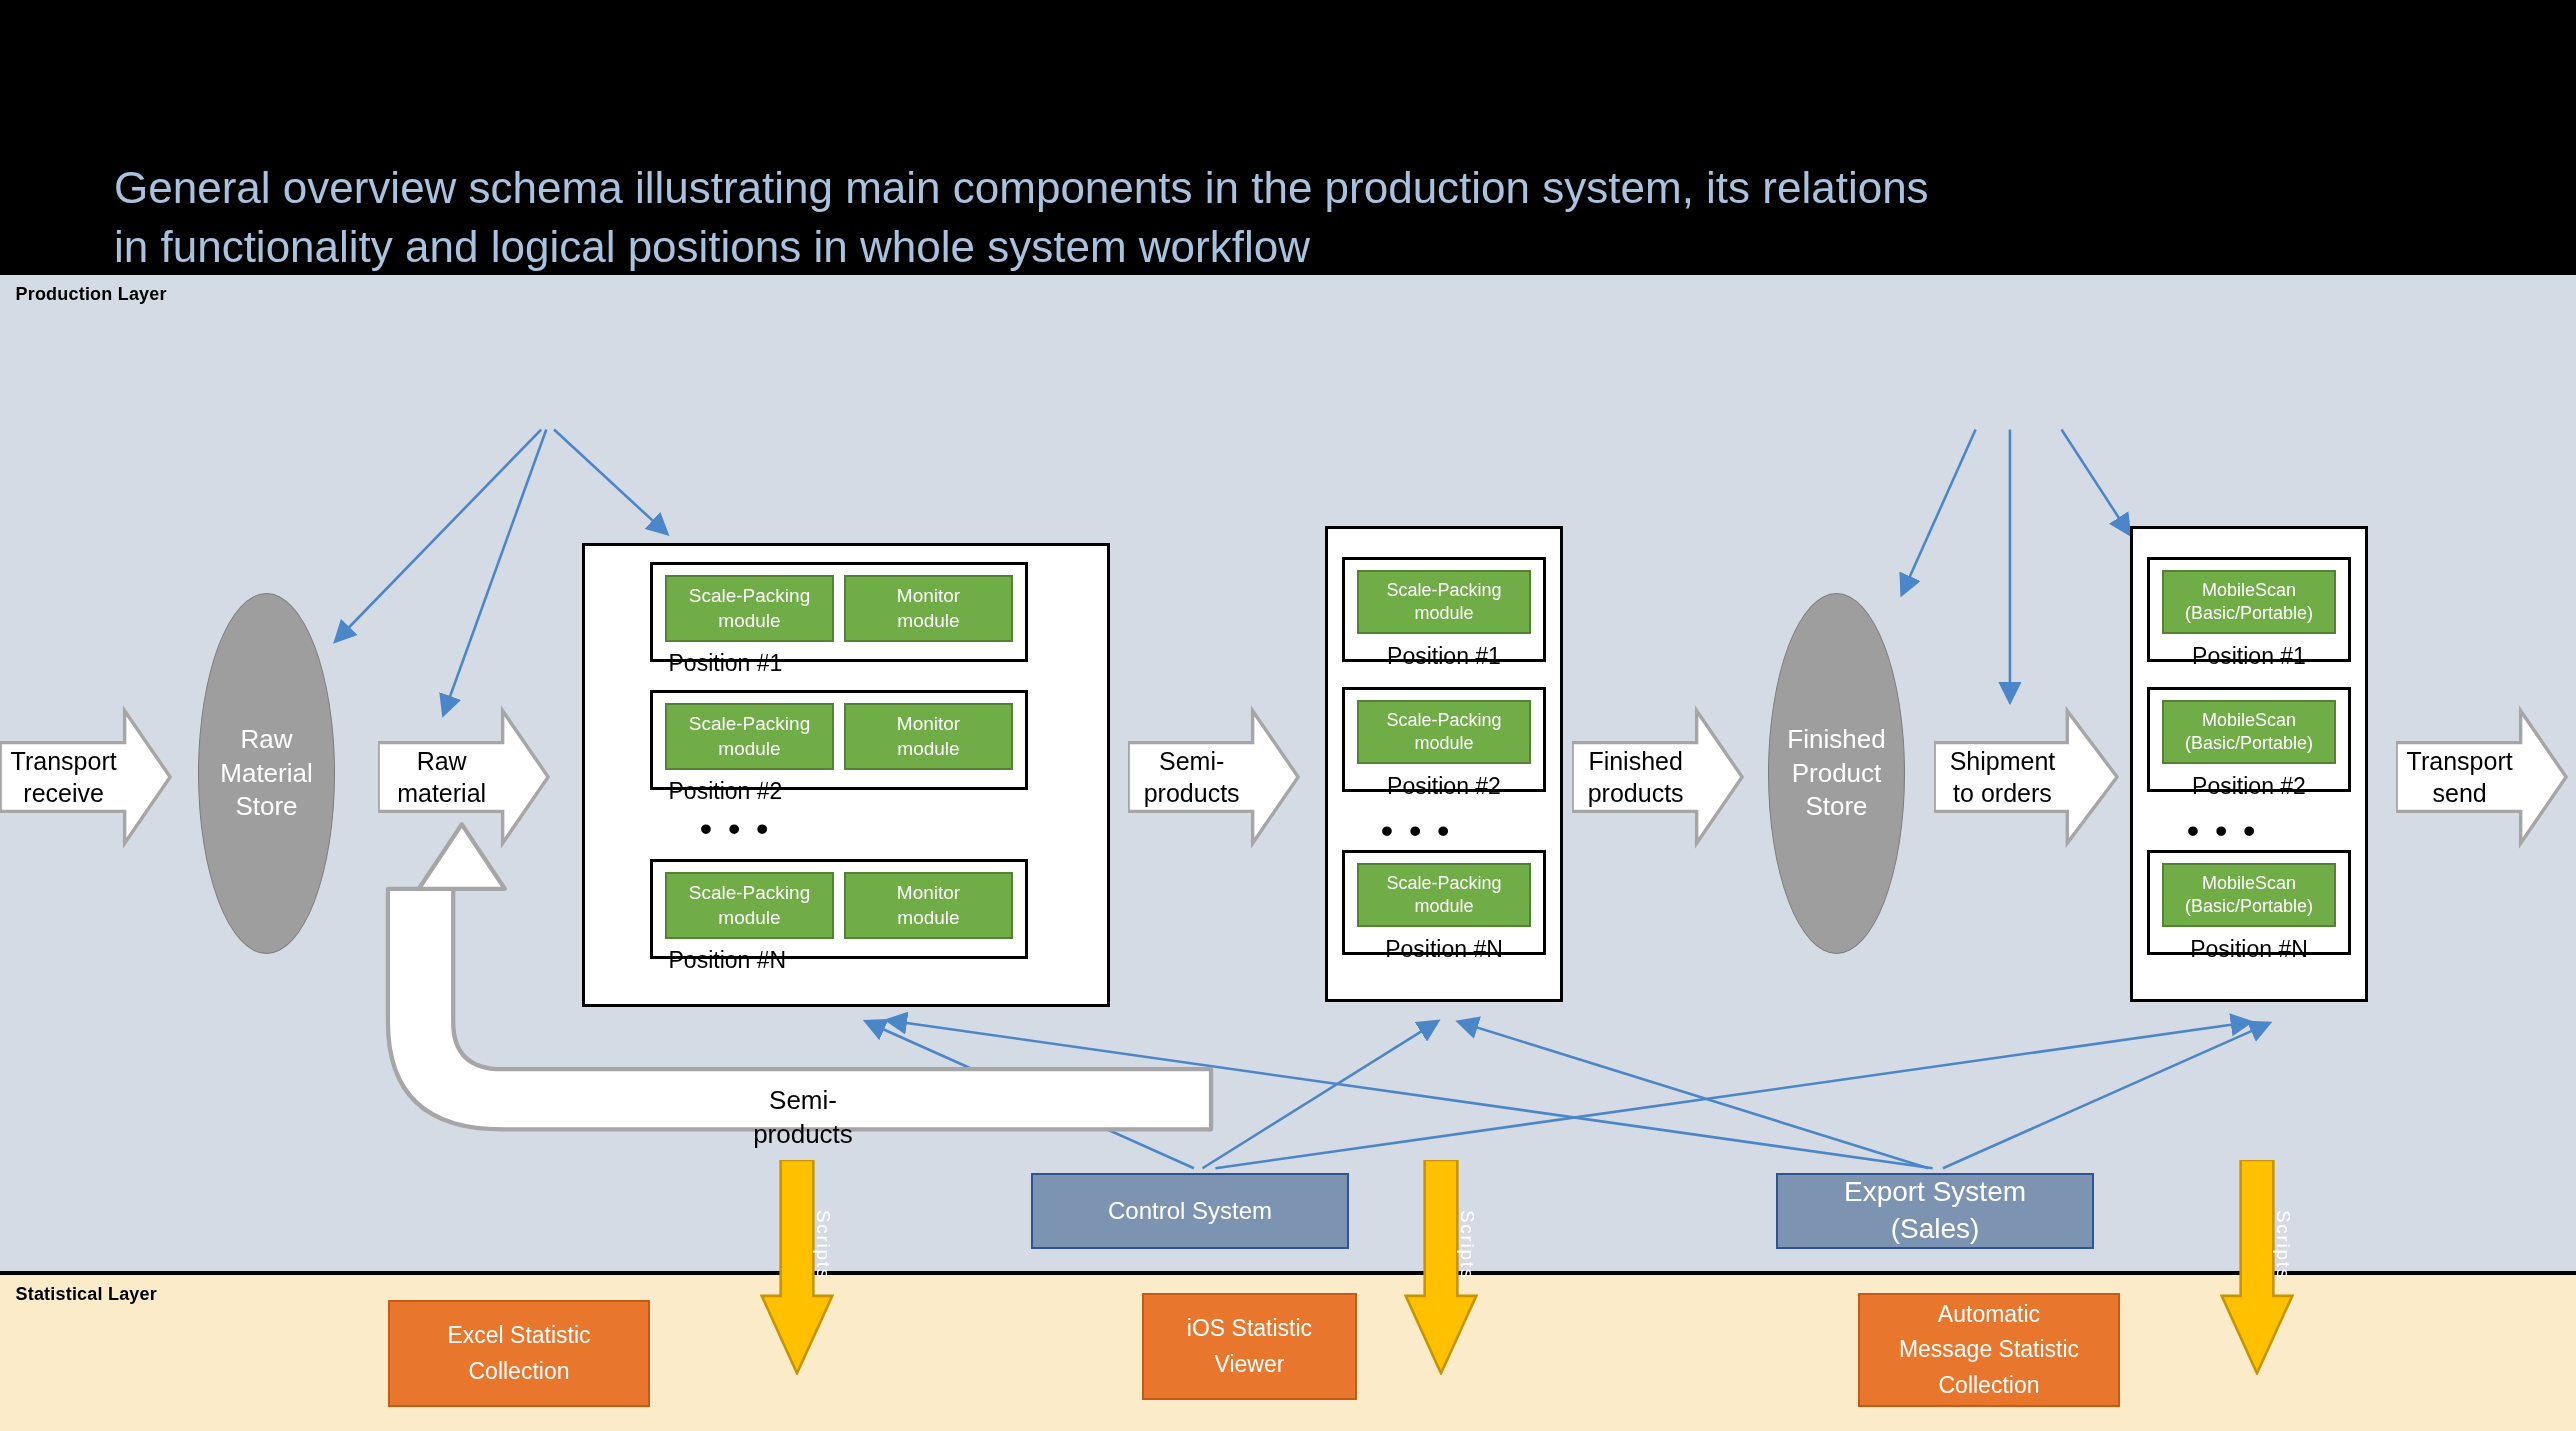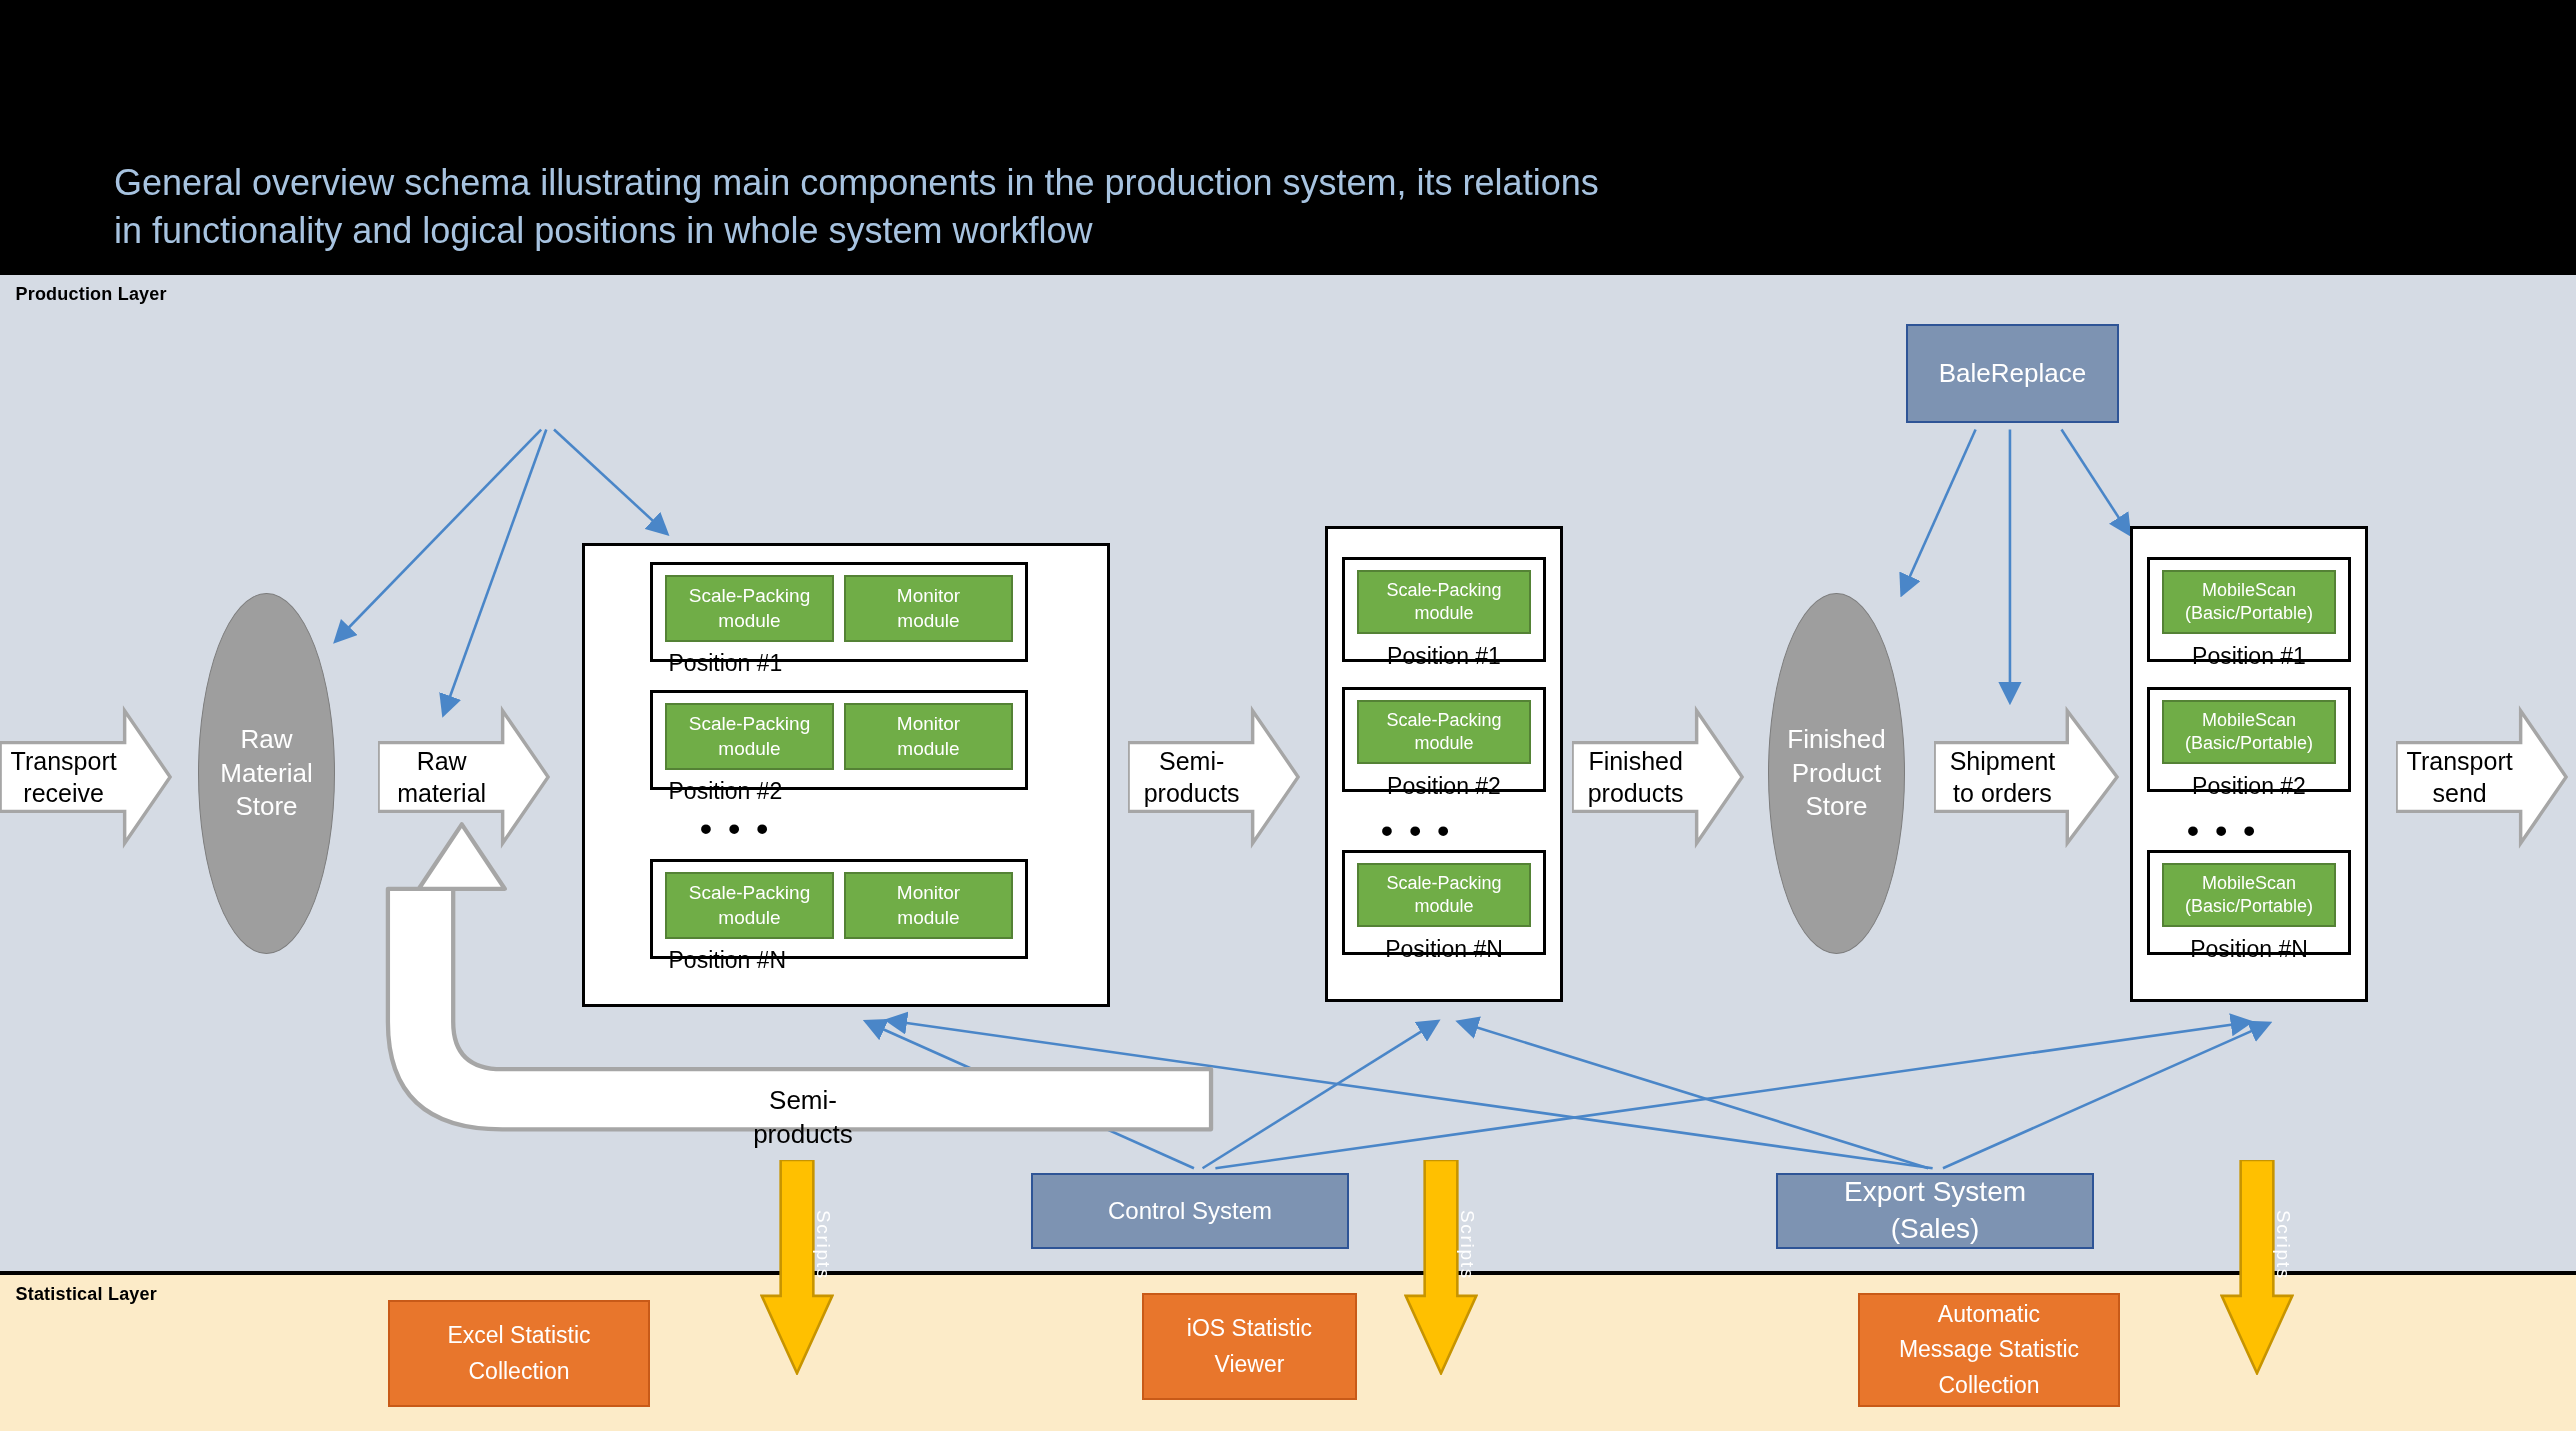--- a/index.html
+++ b/index.html
@@ -11,21 +11,21 @@
     position:relative;
     width:2576px; height:1432px;
     background:#000000;
     overflow:hidden;
   }
 
   
   #title{
     position:absolute; left:114px; top:159px; width:1976px;
     color:#A7C3E0;
-    font-size:36px; line-height:1.33;
+    font-size:44px; line-height:1.33;
     font-family:"Liberation Sans", sans-serif;
     white-space:pre-line;
   }
 
   
   .layer{ position:absolute; }
   #production-layer{
     left:0px; top:273px; width:2576px; height:1000px;
     background:#D5DBE4;
     border:2.6px solid #000;
@@ -232,21 +232,20 @@
       <path d="M1415,1360 L2618,1190"></path>
 
       <path d="M2250,1360 L1035,1188"></path>
 
       <path d="M2245,1360 L1700,1190"></path>
 
       <path d="M2262,1360 L2640,1192"></path>
     </g>
   </svg>
 
-  <div id="balereplace" class="blue-box">BaleReplace</div>
   <div id="control-system" class="blue-box">Control System</div>
   <div id="export-system" class="blue-box">Export System
 (Sales)</div>
 
   <div id="finished-product-store" class="store-ellipse">Finished Product Store</div>
   <div id="raw-material-store" class="store-ellipse">Raw Material Store</div>
 
   <div id="arrow-transport-receive" class="block-arrow">
     <svg width="172" height="146" viewBox="0 0 200 170">
         <path d="M0,45 L145,45 L145,8 L198,85 L145,162 L145,125 L0,125 z" fill="#FFFFFF" stroke="#A6A6A6" stroke-width="4"></path>

